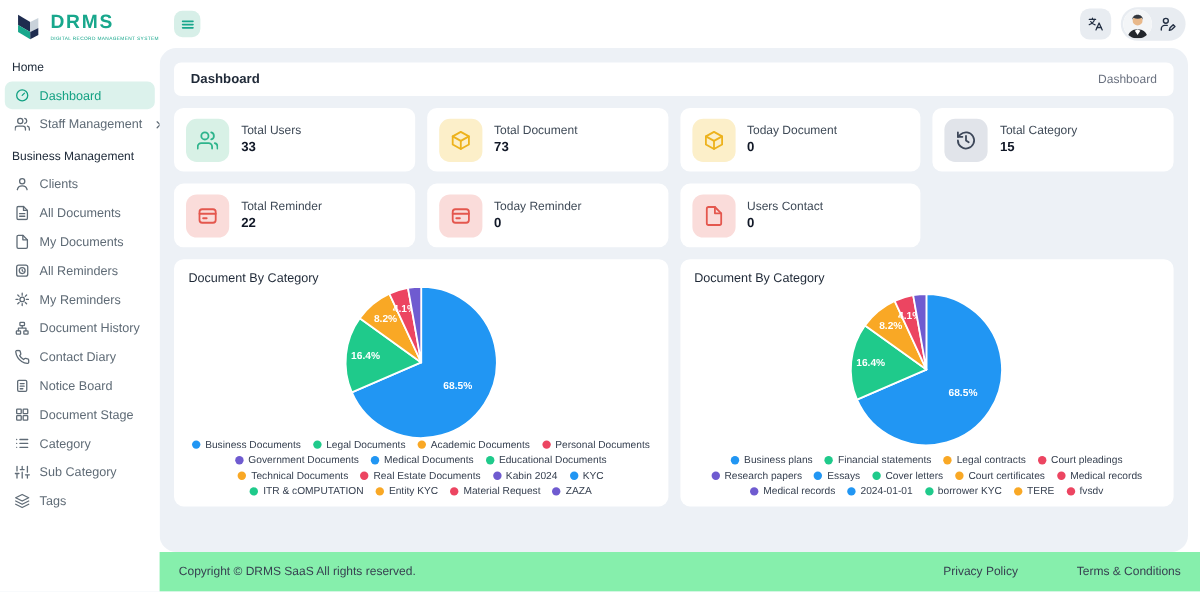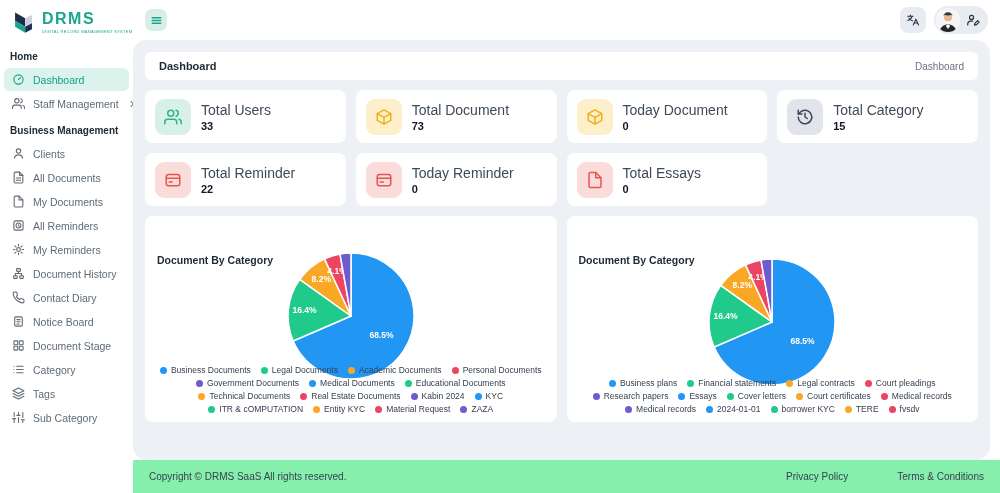--- a/index.html
+++ b/index.html
@@ -14,21 +14,21 @@
   
   .sidebar {
     position:absolute; left:0; top:0; width:133px; height:459px;
     background:#fff; display:flex; flex-direction:column; z-index:3;
   }
   .logo-row { display:flex; align-items:center; gap:5px; padding:8px 6px 6px 10px; height:42px; cursor:pointer; }
   .logo-mark { width:27px; height:27px; flex:none; }
   .logo-text { font-size:16px; font-weight:800; color:#18a78c; letter-spacing:1.5px; line-height:1; }
   .logo-tagline { font-size:4px; color:#18a78c; letter-spacing:.3px; white-space:nowrap; margin-top:2px; }
   .sidebar-nav { flex:1; overflow:hidden; }
-  .section-label { font-size:10px; font-weight:bold; color:#202c3b; padding:9px 10px 5px 10px; }
+  .section-label { font-size:10px; font-weight:normal; color:#202c3b; padding:9px 10px 5px 10px; }
   .nav-item {
     display:flex; align-items:center; gap:8px; margin:1px 4px;
     padding:5px 8px; border-radius:6px; font-size:10.5px; color:#5f6b76; cursor:pointer;
   }
   .nav-item.active { background:#dcf2ec; color:#13a183; }
   .nav-ic { width:13px; height:13px; flex:none; }
   .chev { width:10px; height:10px; margin-left:auto; flex:none; }
   .nav-label { white-space:nowrap; }
   .sidebar-bottom { padding:10px; }
 
@@ -74,29 +74,29 @@
   .stat-card {
     background:#fff; border-radius:8px; height:53px; display:flex;
     align-items:center; gap:10px; padding:8px 10px;
   }
   .stat-icon { width:36px; height:36px; border-radius:9px; display:flex; align-items:center; justify-content:center; flex:none; }
   .stat-ic { width:18px; height:18px; }
   .c-green { background:#d8f1e6; color:#2eb48c; }
   .c-amber { background:#fcefc9; color:#edb21c; }
   .c-gray  { background:#e1e4ea; color:#3d4759; }
   .c-red   { background:#fadcda; color:#e4574e; }
-  .stat-label { font-size:14px; color:#3f4a57; }
+  .stat-label { font-size:10px; color:#3f4a57; }
   .stat-value { font-size:11px; font-weight:bold; color:#111827; margin-top:2px; }
 
   .charts-row { margin-top:10px; display:grid; grid-template-columns:1fr 1fr; gap:10px; }
   .chart-card {
     background:#fff; border-radius:8px; height:206px; padding:10px 12px 8px;
     display:flex; flex-direction:column;
   }
-  .chart-title { font-size:10.5px; font-weight:bold; color:#1f2937;margin-top:28px; }
+  .chart-title { font-size:10.5px; font-weight:normal; color:#1f2937; }
   .pie-wrap { flex:1; min-height:0; display:flex; align-items:center; justify-content:center; padding:2px 0; }
   .legend { display:flex; flex-wrap:wrap; justify-content:center; column-gap:10px; row-gap:3px; font-size:8.5px; color:#374151; }
   .legend-item { display:inline-flex; align-items:center; gap:4px; cursor:pointer; white-space:nowrap; }
   .legend-dot { width:7px; height:7px; border-radius:50%; display:inline-block; flex:none; }
 
   
   .footer {
     position:absolute; left:133px; right:0; bottom:0; height:33px; background:#86efac;
     display:flex; align-items:center; justify-content:space-between; padding:0 16px; z-index:2;
   }
@@ -292,29 +292,29 @@
         <span class="nav-label">Document Stage</span>
       </div>
       <div class="nav-item">
         <svg class="nav-ic">
           <use href="#i-list"></use>
         </svg>
         <span class="nav-label">Category</span>
       </div>
       <div class="nav-item">
         <svg class="nav-ic">
+          <use href="#i-sliders"></use>
+        </svg>
+        <span class="nav-label">Sub Category</span>
+      </div>
+      <div class="nav-item">
+        <svg class="nav-ic">
           <use href="#i-layers"></use>
         </svg>
         <span class="nav-label">Tags</span>
-      </div>
-      <div class="nav-item">
-        <svg class="nav-ic">
-          <use href="#i-sliders"></use>
-        </svg>
-        <span class="nav-label">Sub Category</span>
       </div>
     </nav>
 </aside>
 
 <header class="topbar">
   <button class="hamburger-btn">
     <svg>
         <use href="#i-menu"></use>
       </svg>
   </button>
@@ -413,21 +413,21 @@
           <div class="stat-value">0</div>
         </div>
       </div>
       <div class="stat-card">
         <div class="stat-icon c-red">
           <svg class="stat-ic">
             <use href="#i-file"></use>
           </svg>
         </div>
         <div class="stat-text">
-          <div class="stat-label">Total Essays</div>
+          <div class="stat-label">Users Contact</div>
           <div class="stat-value">0</div>
         </div>
       </div>
     </div>
   <div class="charts-row">
       <div class="chart-card">
         <div class="chart-title">Document By Category</div>
         <div class="pie-wrap">
           <svg width="134" height="134" viewBox="0 0 134 134">
             <path d="M67,67 L67.00,4.00 A63,63 0 1 1 9.18,92.02 Z" fill="#2196f3" stroke="#fff" stroke-width="1.5" stroke-linejoin="round"></path>

